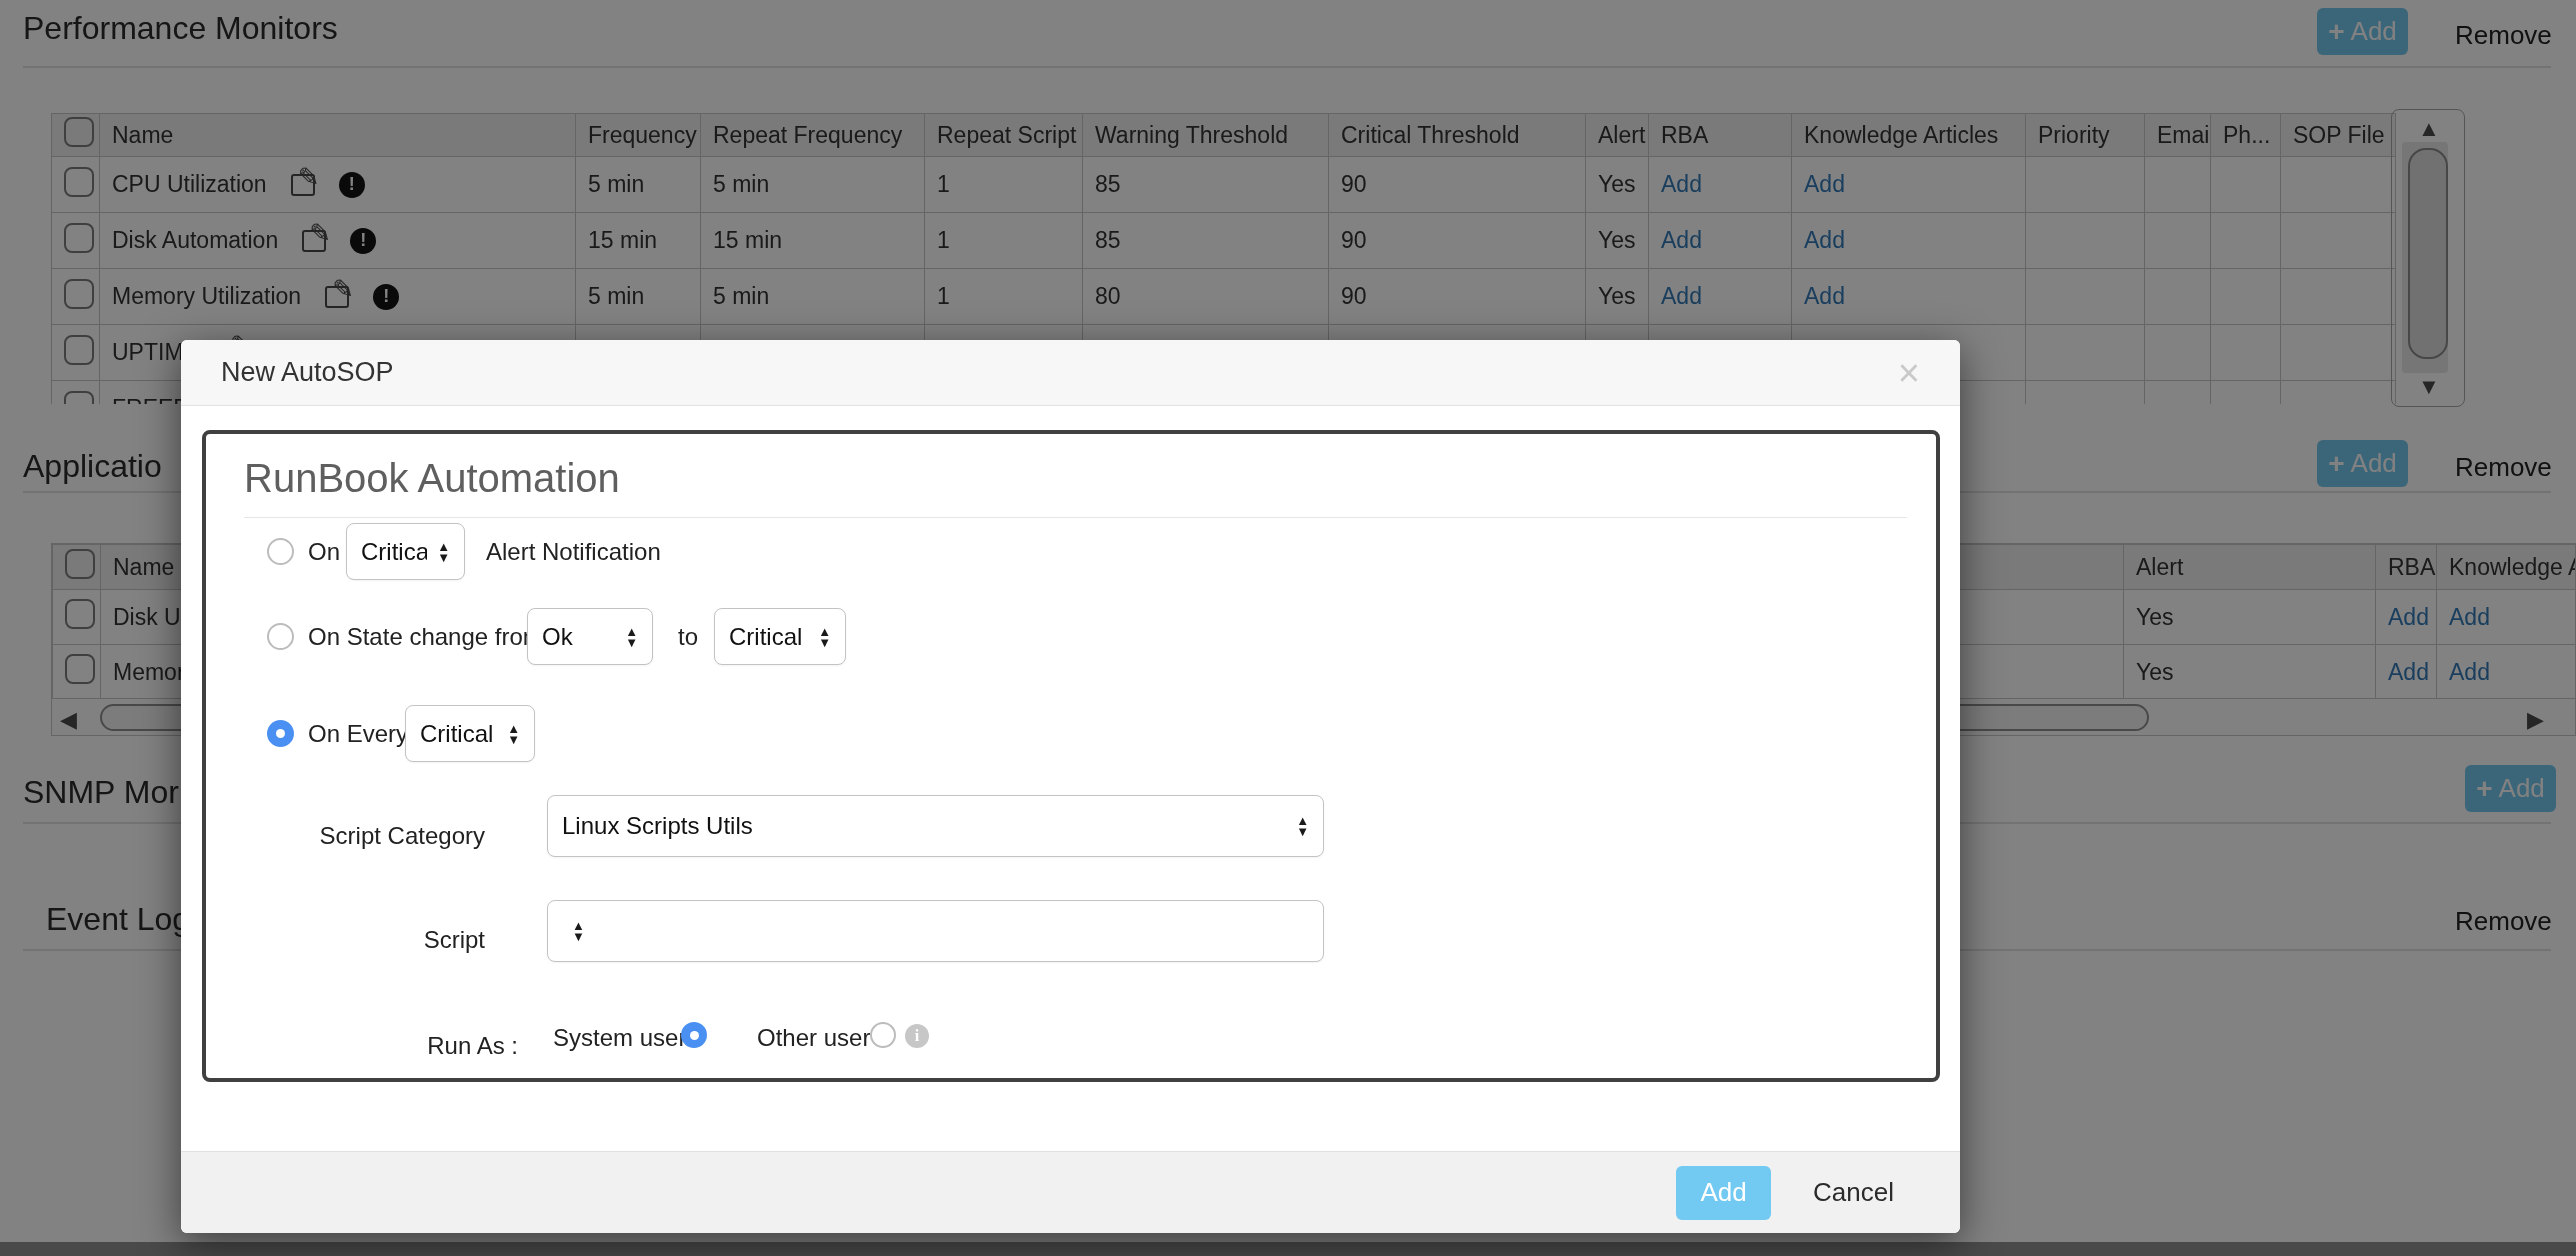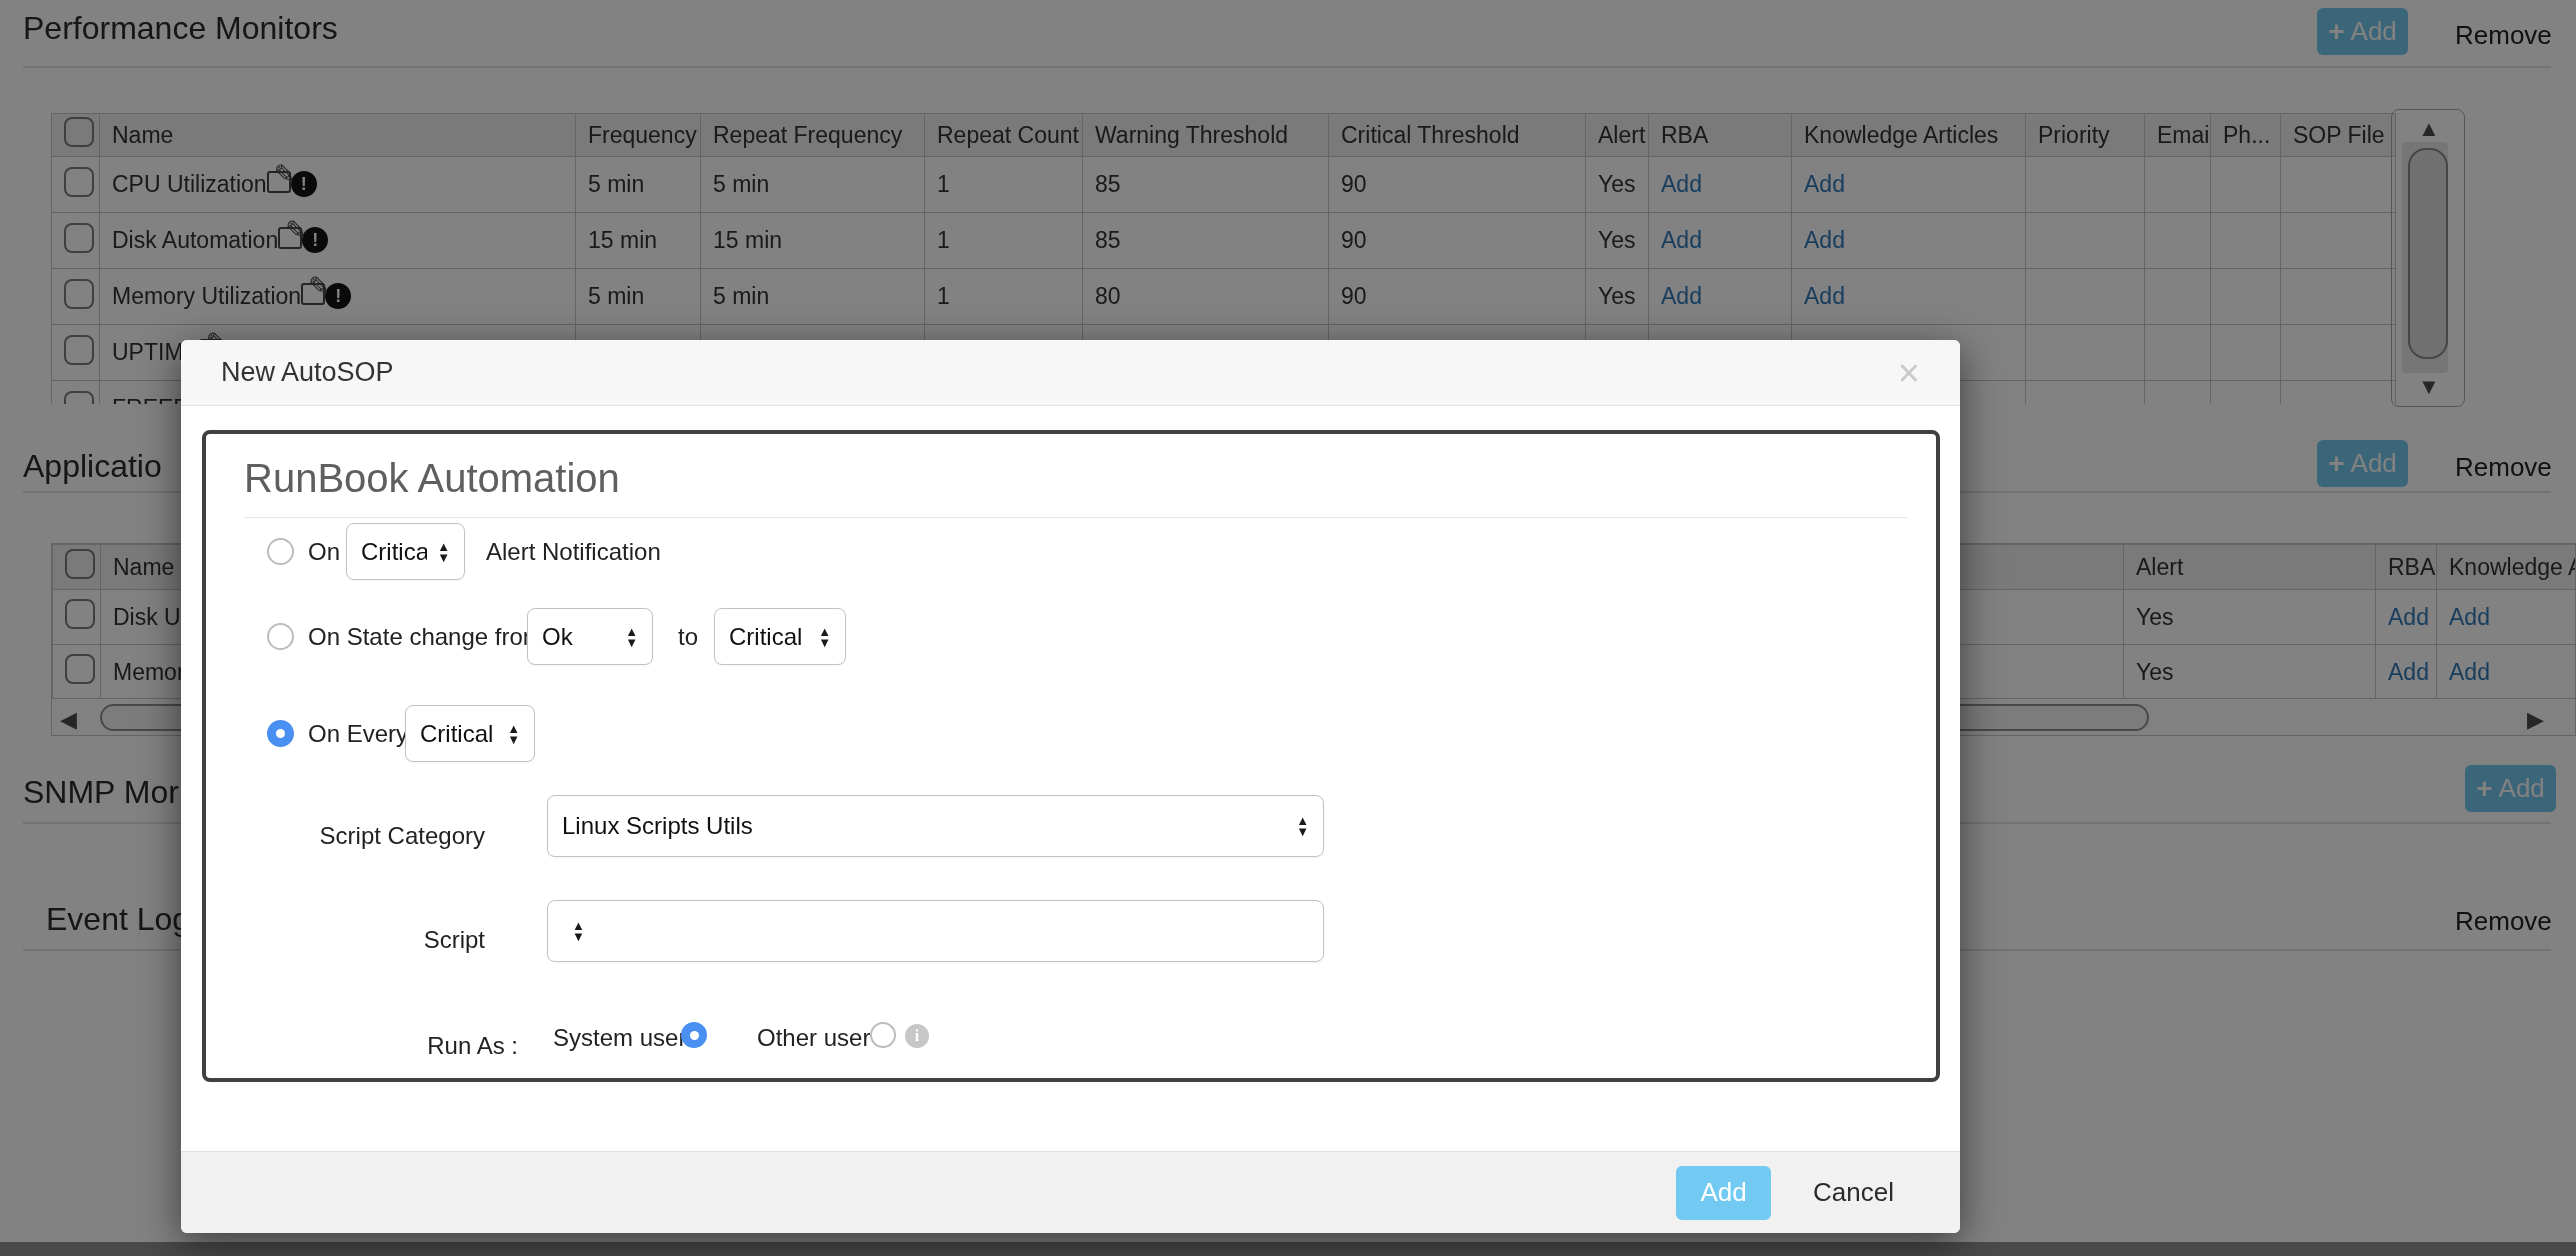--- a/index.html
+++ b/index.html
@@ -27,21 +27,21 @@
   .t1wrap thead th { height:43px; }
   .t1wrap tbody td { height:56px; }
   .t2wrap { left:51px; top:543px; width:2525px; height:193px; overflow:hidden;
             border:1px solid #c6c6c6; }
   .t2wrap thead th { height:45px; }
   .t2wrap tbody td { height:55px; }
   .cb { display:inline-block; width:30px; height:30px; border:2px solid #7d7d7d;
         border-radius:8px; background:transparent; cursor:pointer; }
   .cb-cell { text-align:center !important; }
   .link { color:#337ab7; cursor:pointer; text-decoration:none; }
-  .name-flex { display:flex; align-items:flex-start; gap:0; }
+  .name-flex { display:flex; align-items:center; gap:24px; }
   .edit-ic { position:relative; width:24px; height:22px; border:2px solid #4a4a4a;
              border-radius:3px; flex:0 0 auto; cursor:pointer; }
   .edit-ic .pencil { position:absolute; top:-14px; left:5px; font-size:26px; color:#4a4a4a; }
   .info-ic { width:26px; height:26px; border-radius:50%; background:#141414; color:#fff;
              font-size:18px; font-weight:bold; display:inline-flex; align-items:center;
              justify-content:center; flex:0 0 auto; cursor:pointer; }
 
   
   .vscroll { left:2391px; top:109px; width:74px; height:298px;
              border:1px solid #a8a8a8; border-radius:8px; }
@@ -136,21 +136,21 @@
           <col style="width:66px">
         <col style="width:70px">
           <col style="width:115px">
       </colgroup>
       <thead>
         <tr>
           <th class="cb-cell"><span class="cb"></span></th>
           <th>Name</th>
           <th>Frequency</th>
           <th>Repeat Frequency</th>
-          <th>Repeat Count</th>
+          <th>Repeat Script</th>
           <th>Warning Threshold</th>
           <th>Critical Threshold</th>
           <th>Alert</th>
           <th>RBA</th>
           <th>Knowledge Articles</th>
           <th>Priority</th>
           <th>Email</th>
           <th>Ph...</th>
           <th>SOP File</th>
         </tr>

